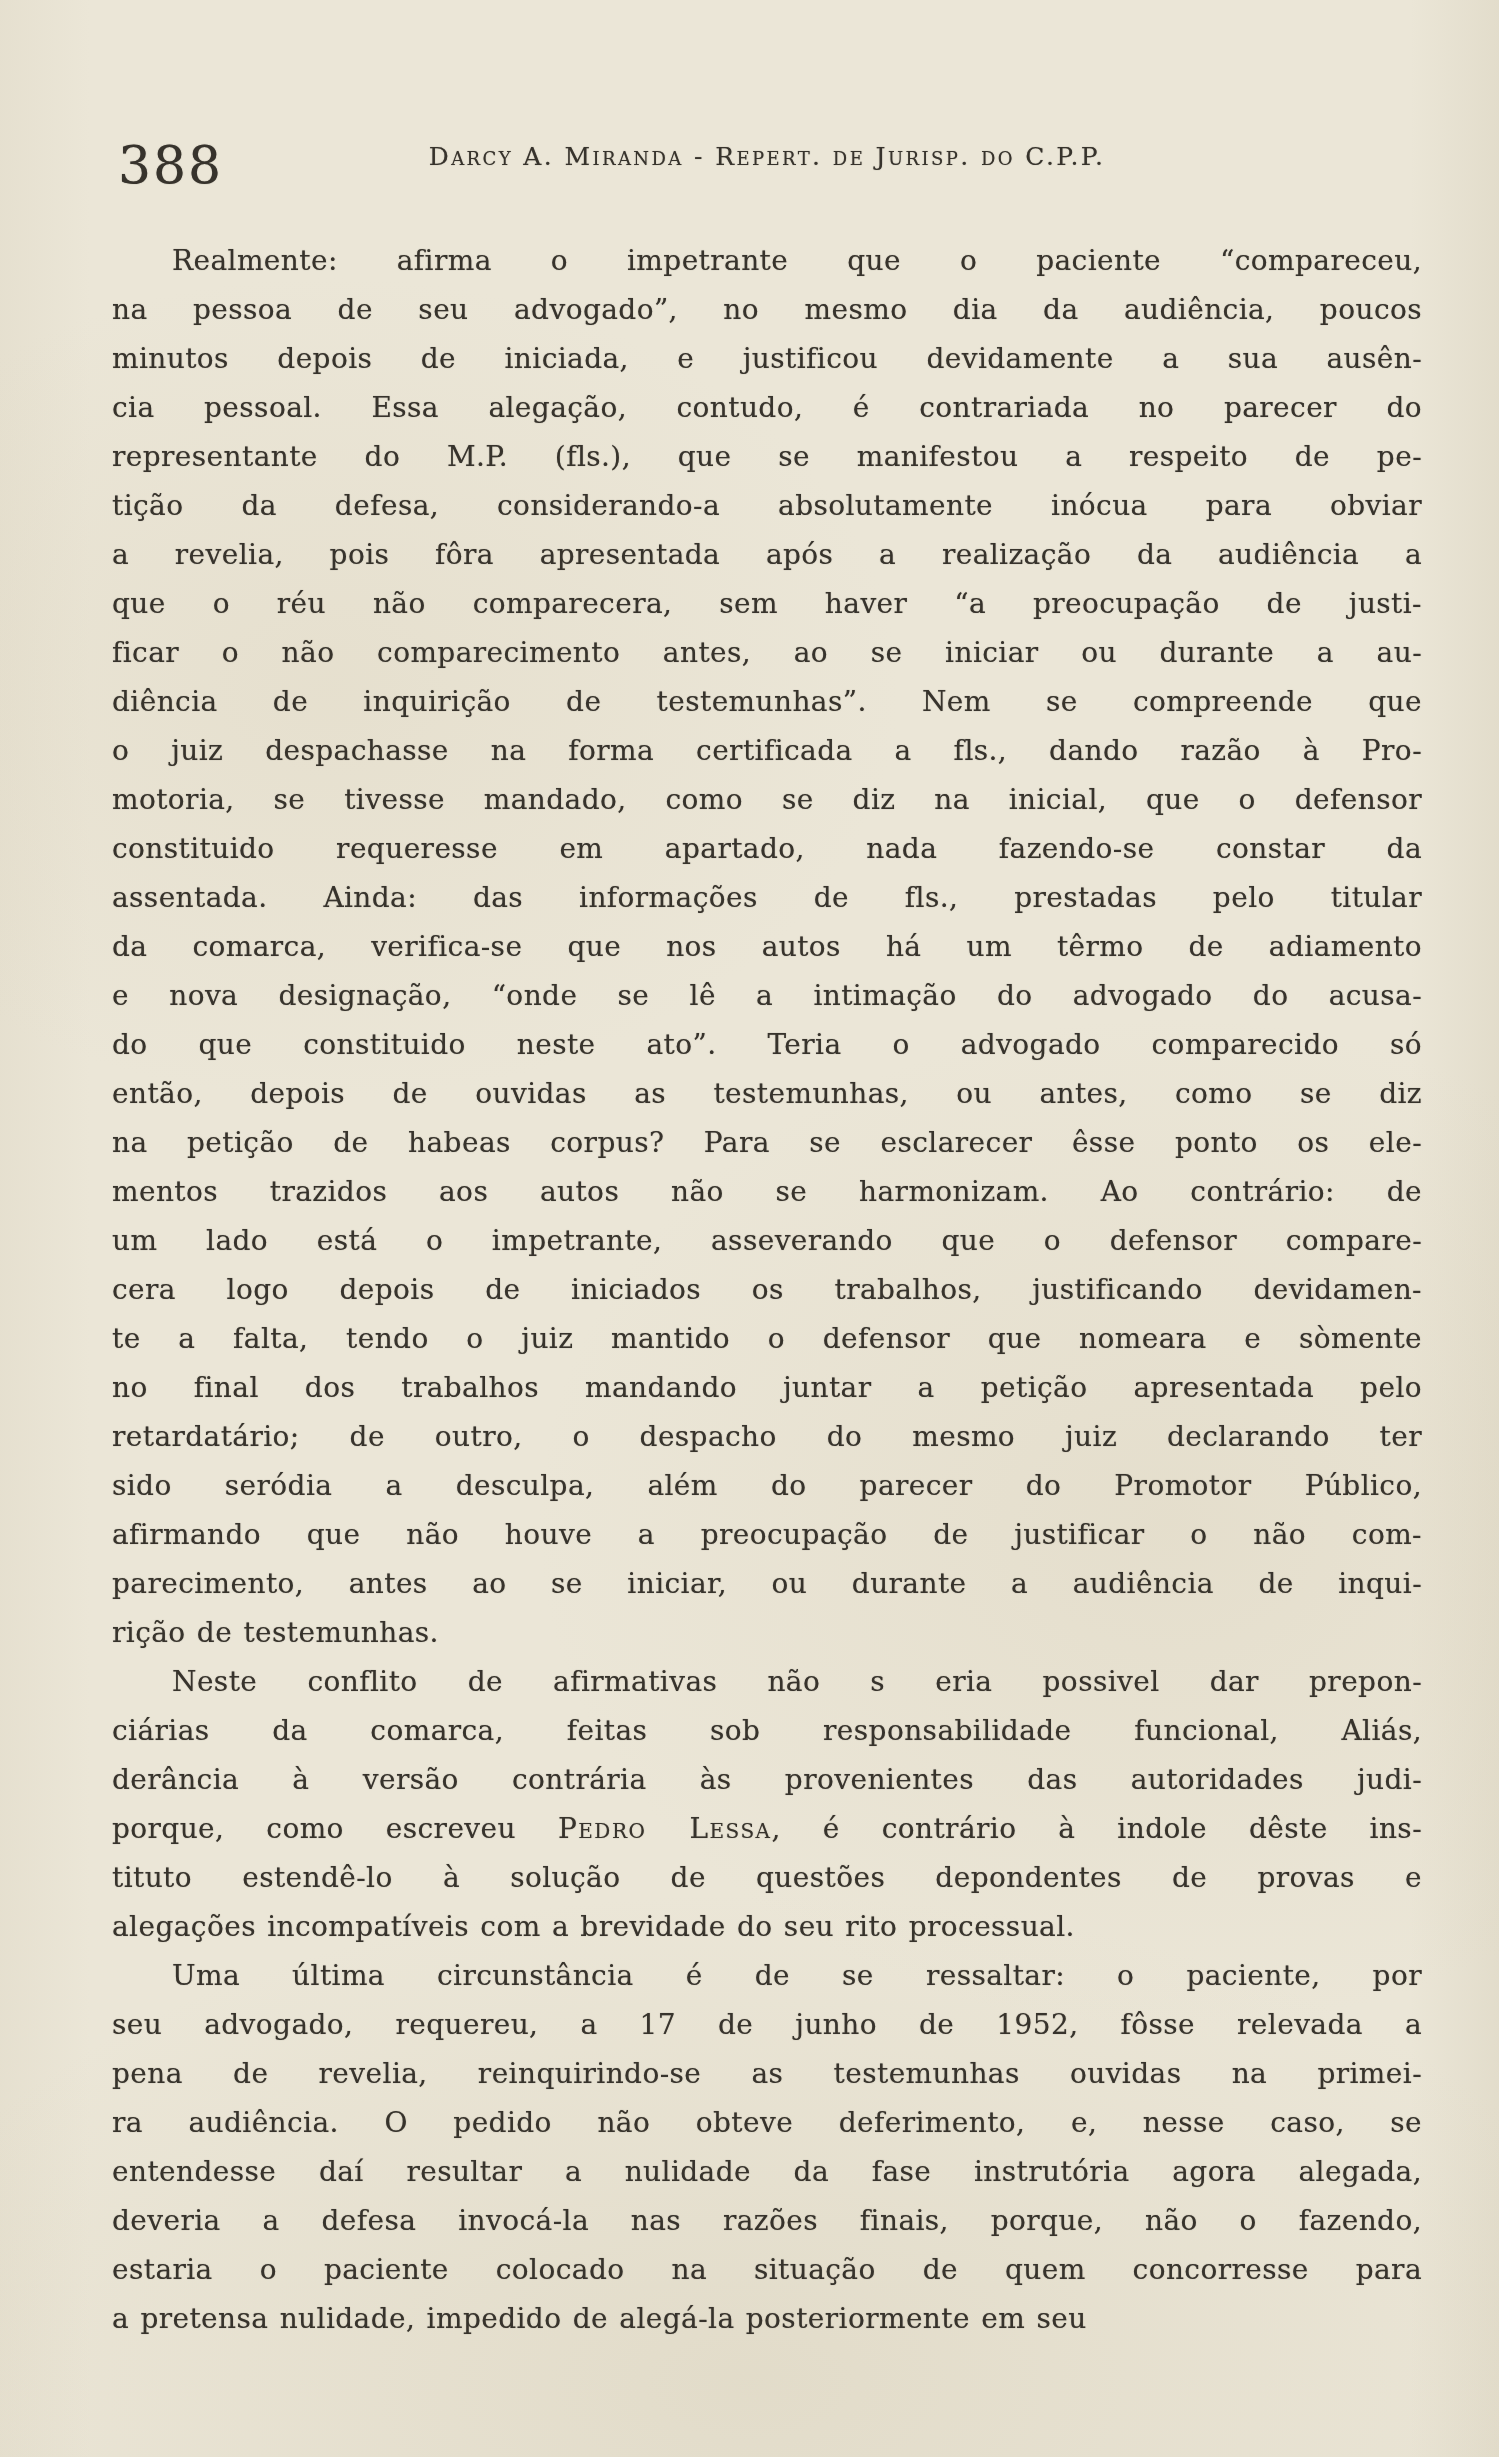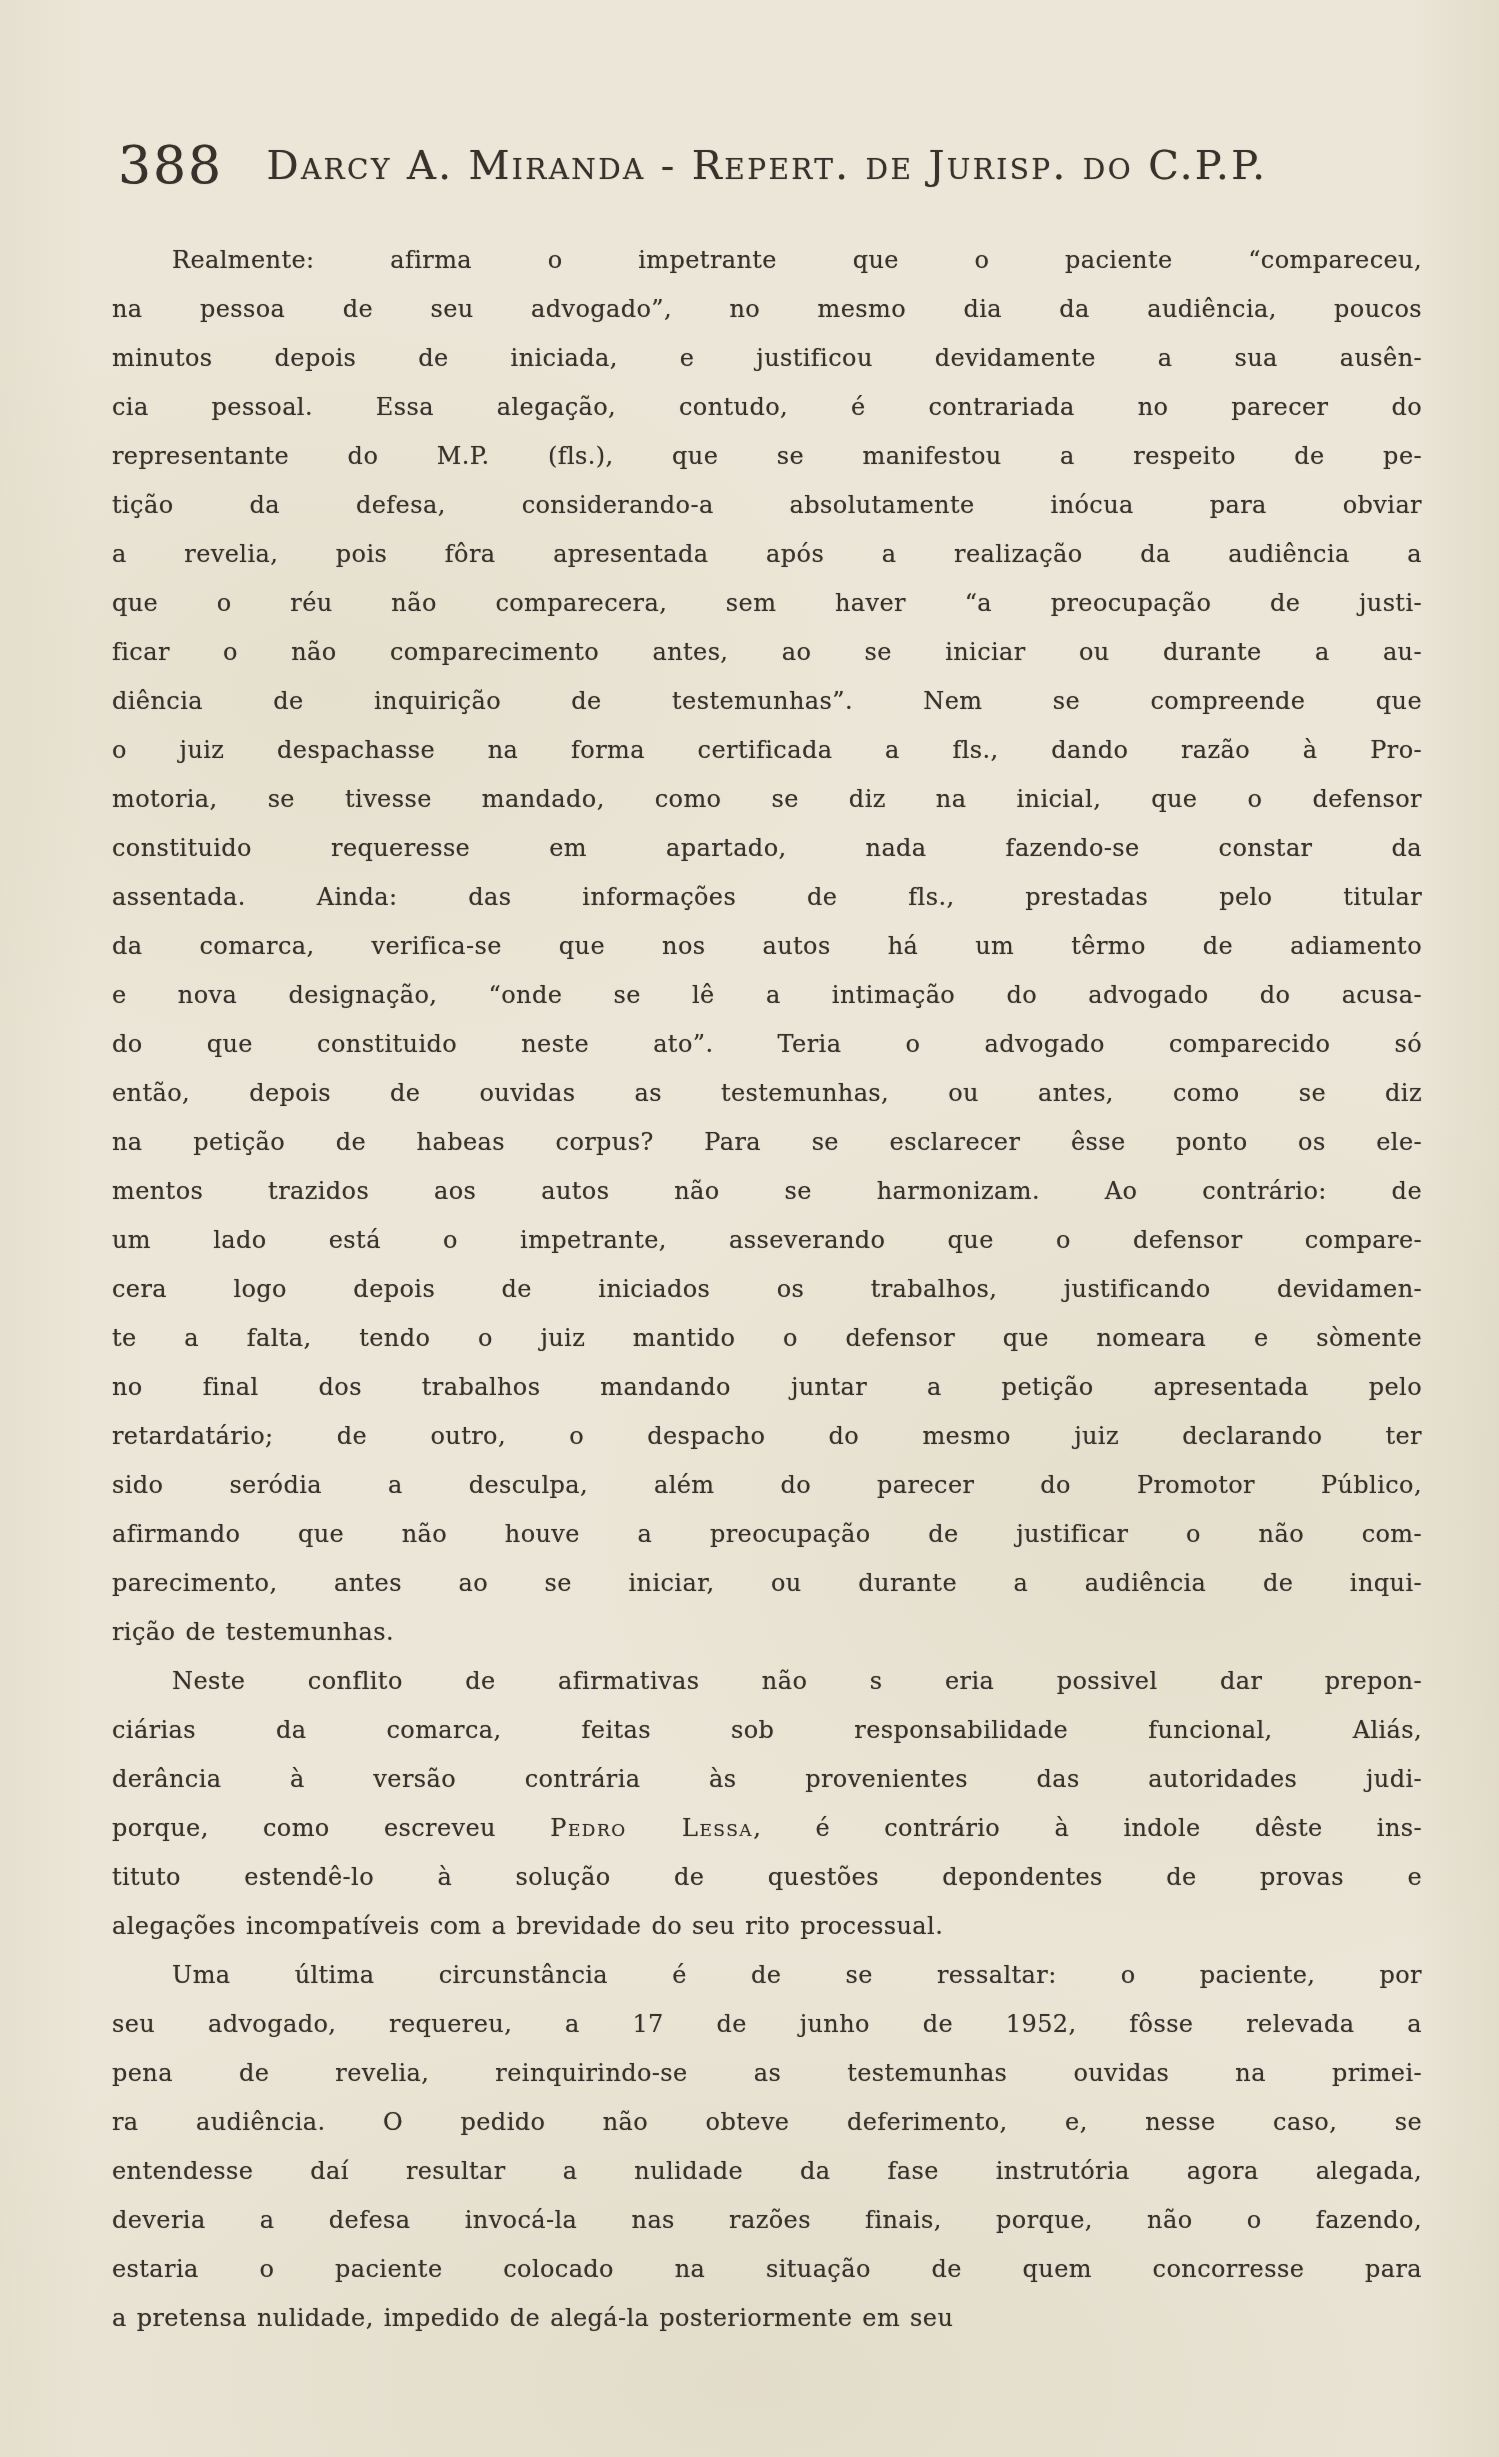--- a/index.html
+++ b/index.html
@@ -35,30 +35,30 @@
   .pagenum {
     position: absolute;
     left: 5.9px;
     top: -6.8px;
     font-size: 52px;
     letter-spacing: 2px;
     text-shadow: 0 0 1px rgba(48,44,38,0.55);
   }
   .title {
     font-variant: small-caps;
-    font-size: 40px;
+    font-size: 25px;
     letter-spacing: 2.4px;
     text-shadow: 0 0 1px rgba(48,44,38,0.5);
   }
   .text-block {
     position: absolute;
     left: 112px;
     top: 236px;
     width: 1310px;
-    font-size: 24px;
+    font-size: 28px;
     text-shadow: 0 0 1px rgba(55,50,43,0.5);
   }
   .paragraph { margin: 0; }
   .line {
     height: 49px;
     line-height: 49px;
     text-align: justify;
     text-align-last: justify;
     letter-spacing: 0.4px;
     word-spacing: 2px;

